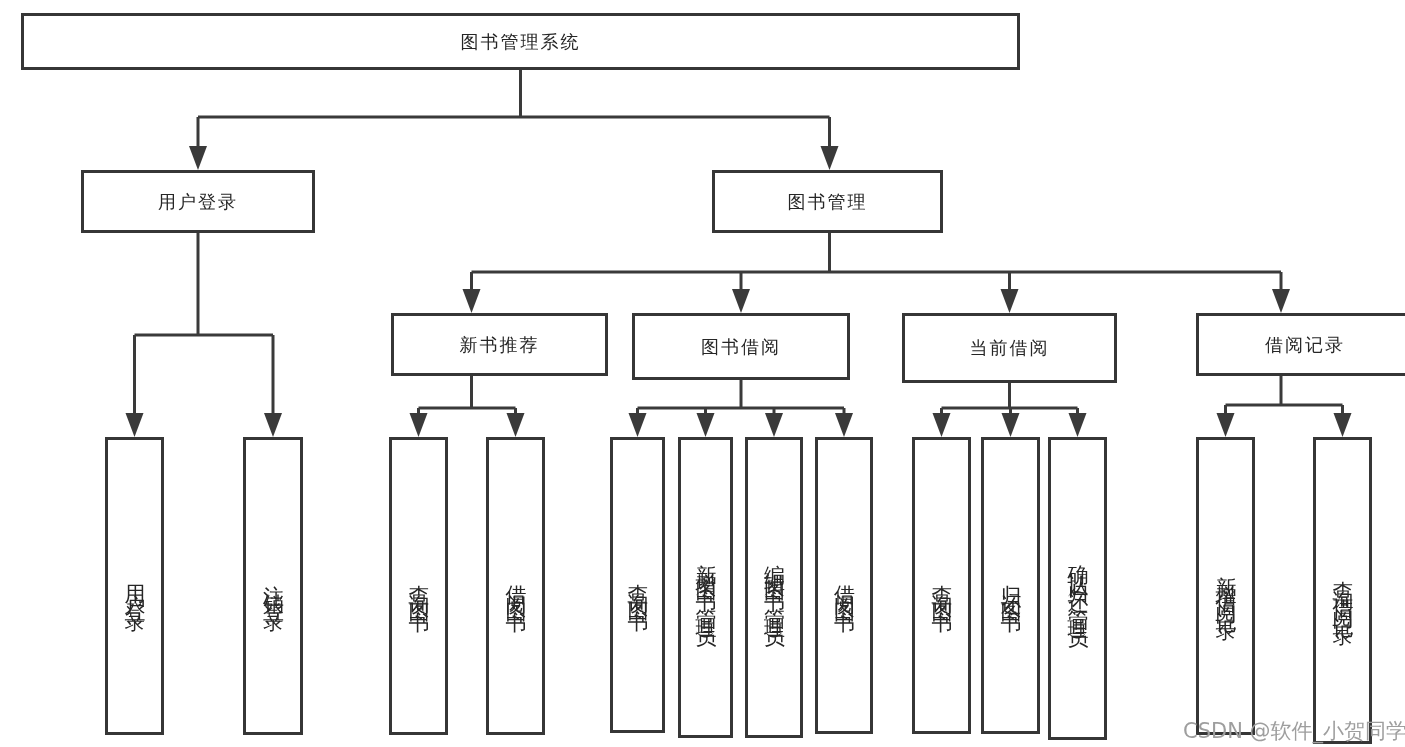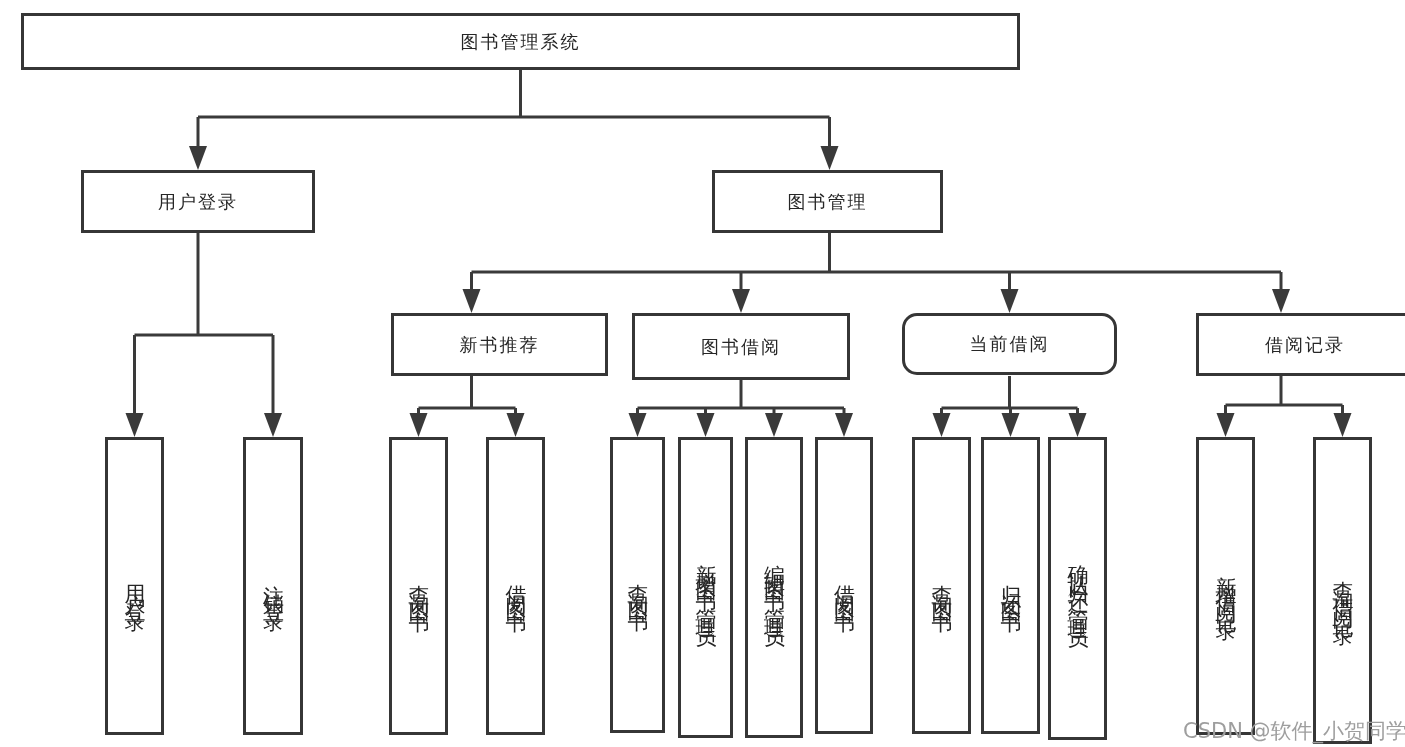--- a/index.html
+++ b/index.html
@@ -146,21 +146,21 @@
   <div class="node hnode" style="left:712px; top:170px; width:231px; height:63px;">
     <span>图书管理</span>
   </div>
 
   <div class="node hnode" style="left:363px; top:313px; width:217px; height:63px;margin-left:28px;">
     <span>新书推荐</span>
   </div>
   <div class="node hnode" style="left:632px; top:313px; width:218px; height:67px;">
     <span>图书借阅</span>
   </div>
-  <div class="node hnode" style="left:902px; top:313px; width:215px; height:62px;border-radius:15px;">
+  <div class="node hnode" style="left:902px; top:313px; width:215px; height:70px;">
     <span>当前借阅</span>
   </div>
   <div class="node hnode" style="left:1172px; top:313px; width:218px; height:63px;margin-left:24px;">
     <span>借阅记录</span>
   </div>
 
   <div class="node leaf" style="left:105px; top:437px; width:59px; height:298px;">
     <span>用户登录</span>
   </div>
   <div class="node leaf" style="left:243px; top:437px; width:60px; height:298px;">

